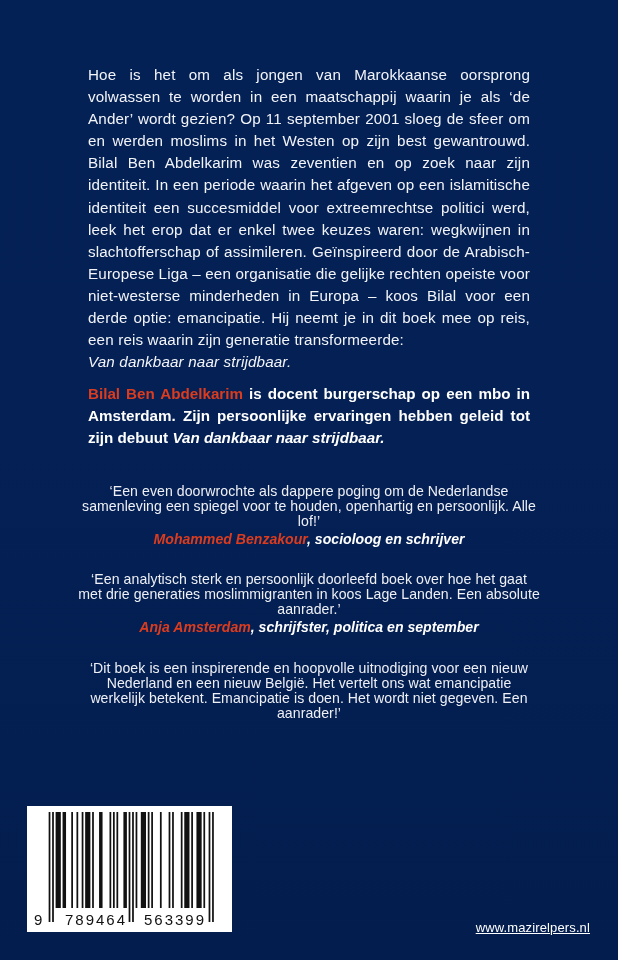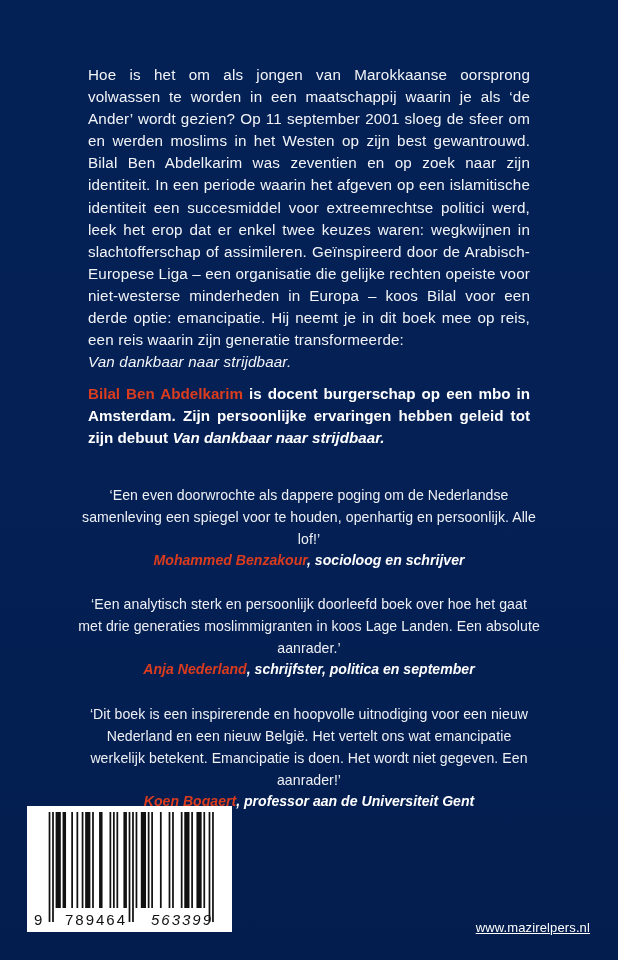--- a/index.html
+++ b/index.html
@@ -71,21 +71,21 @@
     text-align: center;
   }
   .quote {
     margin-bottom: 23px;
   }
   .quote:last-child { margin-bottom: 8px; }
 
   .quote-text {
     color: #eef0f5;
     font-size: 14.1px;
-    line-height: 22px;
+    line-height: 15px;
     letter-spacing: 0.005em;
   }
   .quote-attr {
     font-size: 14.1px;
     line-height: 20.4px;
     font-style: italic;
     font-weight: bold;
     color: #ffffff;
     margin-top: 0px;
   }
@@ -125,21 +125,21 @@
     color: #111111;
     letter-spacing: 2px;
   }
   .bc-d {
     position: absolute;
     bottom: 0;
     white-space: nowrap;
   }
   .bc-d1 { left: 7px; }
   .bc-d2 { left: 38px; }
-  .bc-d3 { left: 124px; font-style: italic; }
+  .bc-d3 { left: 117px; }
 
   
   .website {
     position: absolute;
     right: 28px;
     top: 902px;
     color: #ffffff;
     font-size: 13px;
     text-decoration: underline;
     letter-spacing: 0.01em;
@@ -162,26 +162,25 @@
 
   <div class="quotes">
 
     <div class="quote">
       <div class="quote-text">‘Een even doorwrochte als dappere poging om de Nederlandse samenleving een spiegel voor te houden, openhartig en persoonlijk. Alle lof!’</div>
       <div class="quote-attr"><span class="who">Mohammed Benzakour</span><span class="role">, socioloog en schrijver</span></div>
     </div>
 
     <div class="quote">
       <div class="quote-text">‘Een analytisch sterk en persoonlijk doorleefd boek over hoe het gaat met drie generaties moslimmigranten in koos Lage Landen. Een absolute aanrader.’</div>
-      <div class="quote-attr"><span class="who">Anja Nederland</span><span class="role">, schrijfster, politica en september</span></div>
+      <div class="quote-attr"><span class="who">Anja Amsterdam</span><span class="role">, schrijfster, politica en september</span></div>
     </div>
 
     <div class="quote">
       <div class="quote-text">‘Dit boek is een inspirerende en hoopvolle uitnodiging voor een nieuw Nederland en een nieuw België. Het vertelt ons wat emancipatie werkelijk betekent. Emancipatie is doen. Het wordt niet gegeven. Een aanrader!’</div>
-      <div class="quote-attr"><span class="who">Koen Bogaert</span><span class="role">, professor aan de Universiteit Gent</span></div>
     </div>
 
   </div>
 
   <div class="barcode-box">
     <svg class="barcode-bars" viewBox="0 0 205 126" preserveAspectRatio="none">
       <g id="bars" fill="#111111">
           <rect x="21.65" y="6" width="1.74" height="110"></rect>
           <rect x="25.13" y="6" width="1.74" height="110"></rect>
           <rect x="28.60" y="6" width="5.22" height="96"></rect>

